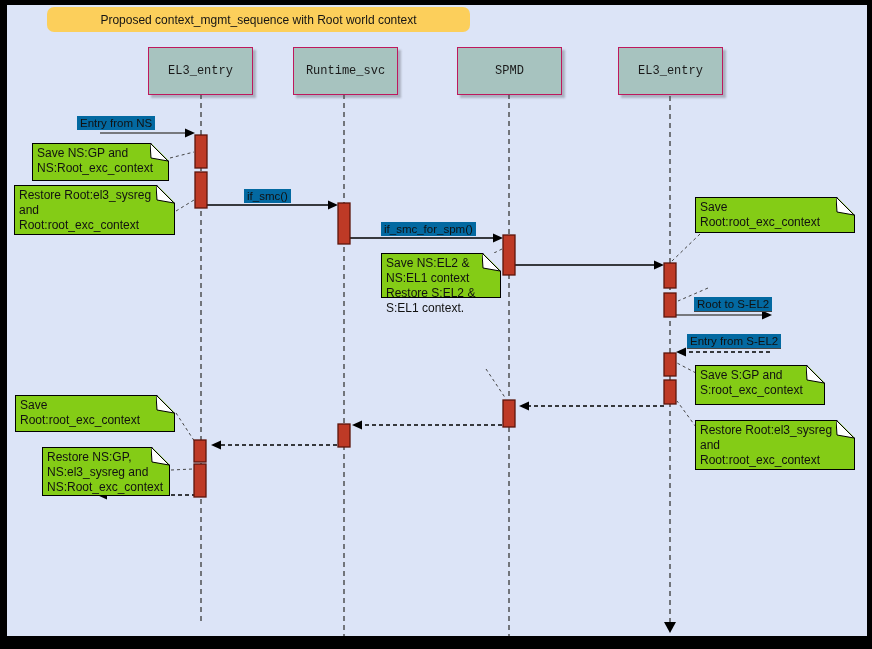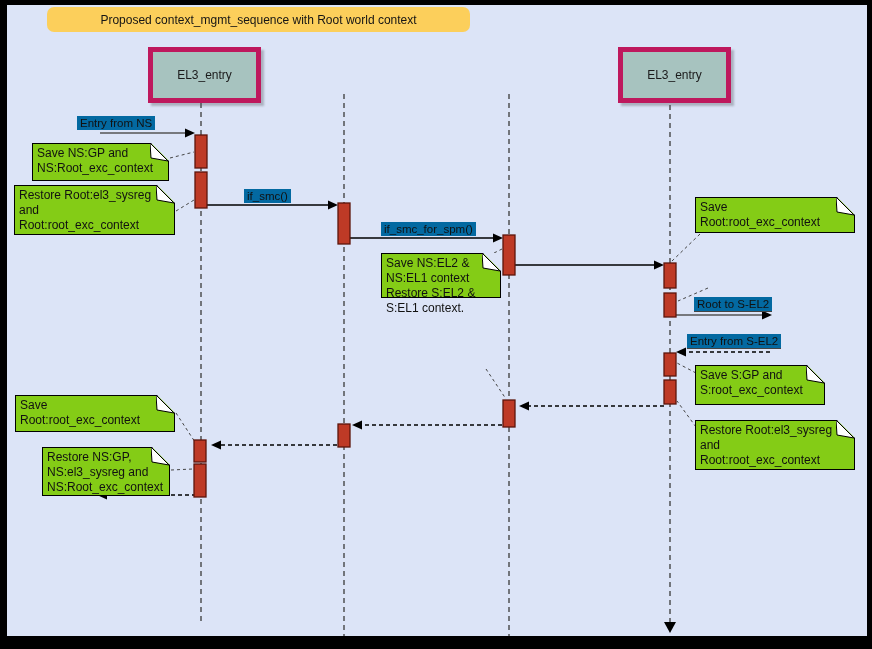--- a/index.html
+++ b/index.html
@@ -9,24 +9,24 @@
   svg.layer { position:absolute; left:0; top:0; }
 
   .title {
     position:absolute; left:47px; top:7px; width:423px; height:25px;
     background:#fccf5b; border-radius:7px;
     display:flex; align-items:center; justify-content:center;
     font-size:12px; font-weight:normal; color:#151515;
   }
   .lhead {
     position:absolute; top:47px; width:103px; height:46px;
-    background:#a7c3bf; border:5px solid #be185d;
+    background:#a7c3bf; border:1px solid #be185d;
     box-shadow:3px 3px 2px rgba(80,80,90,0.35);
     display:flex; align-items:center; justify-content:center;
-    font-size:12px; color:#1a1a1a;
+    font-size:12px; color:#1a1a1a;font-family:Liberation Mono, monospace;
   }
   .mlabel {
     position:absolute; background:#0369a1; font-size:11.5px; color:#111;
     padding:0 3px; line-height:14px; white-space:nowrap;
   }
   .mlabel.underlined { border-bottom:1.2px solid #444; }
   .note {
     position:absolute; background:#84cc16; border:1px solid #000;
     font-size:12px; line-height:15px; color:#111;
     padding:2px 4px; white-space:pre-line; box-sizing:border-box;
@@ -109,20 +109,26 @@
       <rect x="664" y="353" width="12" height="23"></rect>
       <rect x="664" y="380" width="12" height="24"></rect>
     </g>
   </svg>
 
   <div class="title">Proposed context_mgmt_sequence with Root world context</div>
 
   <div class="lhead" style="left:148px">
       <span>EL3_entry</span>
     </div>
+  <div class="lhead" style="left:293px">
+      <span>Runtime_svc</span>
+    </div>
+  <div class="lhead" style="left:457px">
+      <span>SPMD</span>
+    </div>
   <div class="lhead" style="left:618px">
       <span>EL3_entry</span>
     </div>
 
   <div class="mlabel" style="left:77px; top:116px">Entry from NS</div>
   <div class="mlabel" style="left:244px; top:189px">if_smc()</div>
   <div class="mlabel" style="left:381px; top:222px">if_smc_for_spm()</div>
   <div class="mlabel underlined" style="left:694px; top:297px">Root to S-EL2</div>
   <div class="mlabel underlined" style="left:687px; top:334px">Entry from S-EL2</div>
 

